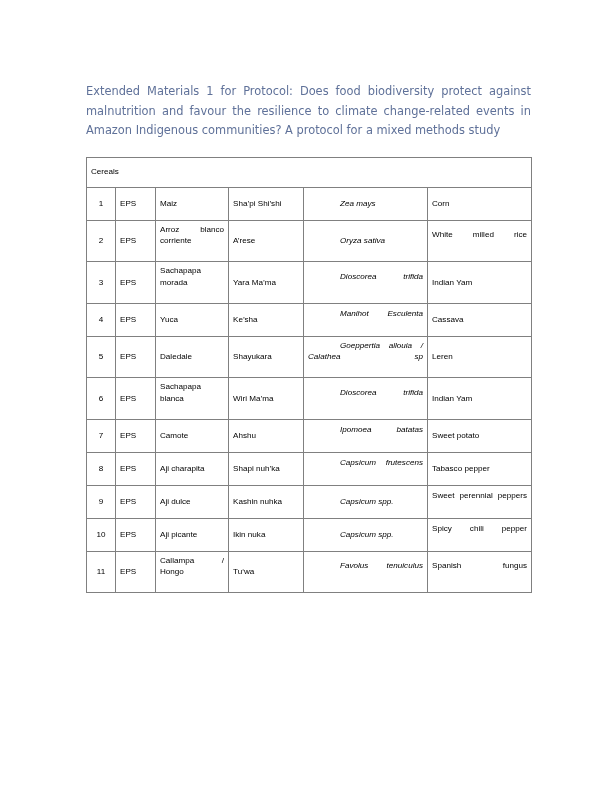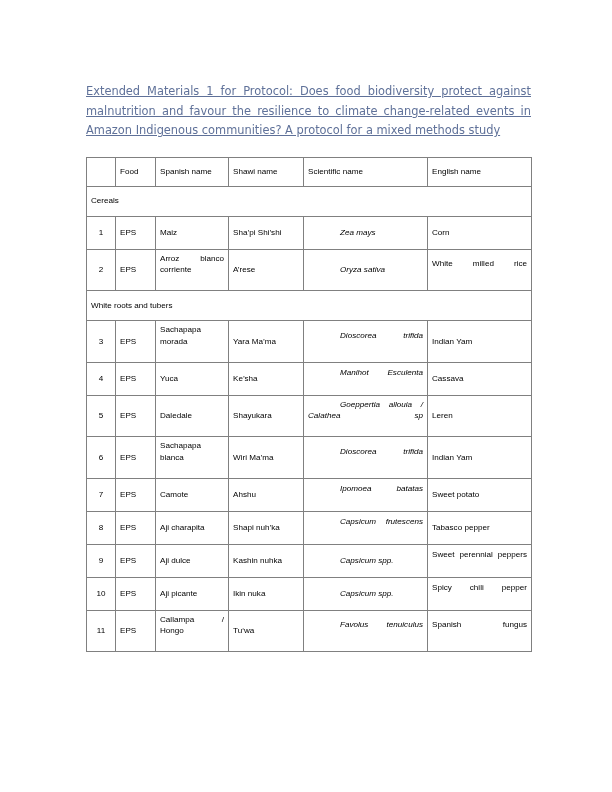--- a/index.html
+++ b/index.html
@@ -24,21 +24,20 @@
   
   .doc-title {
     color: #5f7199;
     font-family: "DejaVu Sans", sans-serif;
     font-size: 11.4px;
     line-height: 19.5px;
     text-align: justify;
     text-justify: inter-word;
     margin: 0;
     padding-top: 82px;
-    text-decoration: underline;
   }
   .doc-subtitle {
     color: #5f7199;
     font-family: "DejaVu Sans", sans-serif;
     font-size: 9.6px;
     line-height: 16.3px;
     text-align: justify;
     text-justify: inter-word;
     margin: 0;
     padding-top: 14px;
@@ -109,28 +108,20 @@
   <table class="foods">
     <colgroup>
       <col class="c-num">
       <col class="c-food">
       <col class="c-span">
       <col class="c-shawi">
       <col class="c-sci">
       <col class="c-eng">
     </colgroup>
     <tbody id="table-body">
-        <tr class="head-row">
-          <td></td>
-          <td>Food</td>
-          <td>Spanish name</td>
-          <td>Shawi name</td>
-          <td>Scientific name</td>
-          <td>English name</td>
-        </tr>
         <tr class="group-row">
           <td class="group" colspan="6">Cereals</td>
         </tr>
         <tr class="data-row">
           <td class="num">1</td>
           <td>EPS</td>
           <td>Maiz</td>
           <td>Sha’pi Shi’shi</td>
           <td><span class="sci">Zea mays</span></td>
           <td>Corn</td>
@@ -140,23 +131,20 @@
           <td>EPS</td>
           <td class="justify">
             <span class="j">Arroz blanco corriente</span>
           </td>
           <td>A’rese</td>
           <td><span class="sci">Oryza sativa</span></td>
           <td class="justify">
             <span class="j">White milled rice</span>
           </td>
         </tr>
-        <tr class="group-row">
-          <td class="group" colspan="6">White roots and tubers</td>
-        </tr>
         <tr class="data-row">
           <td class="num">3</td>
           <td>EPS</td>
           <td class="justify">
             <span class="j">Sachapapa morada</span>
           </td>
           <td>Yara Ma’ma</td>
           <td class="justify">
             <span class="j"><span class="sci">Dioscorea trifida</span></span>
           </td>

